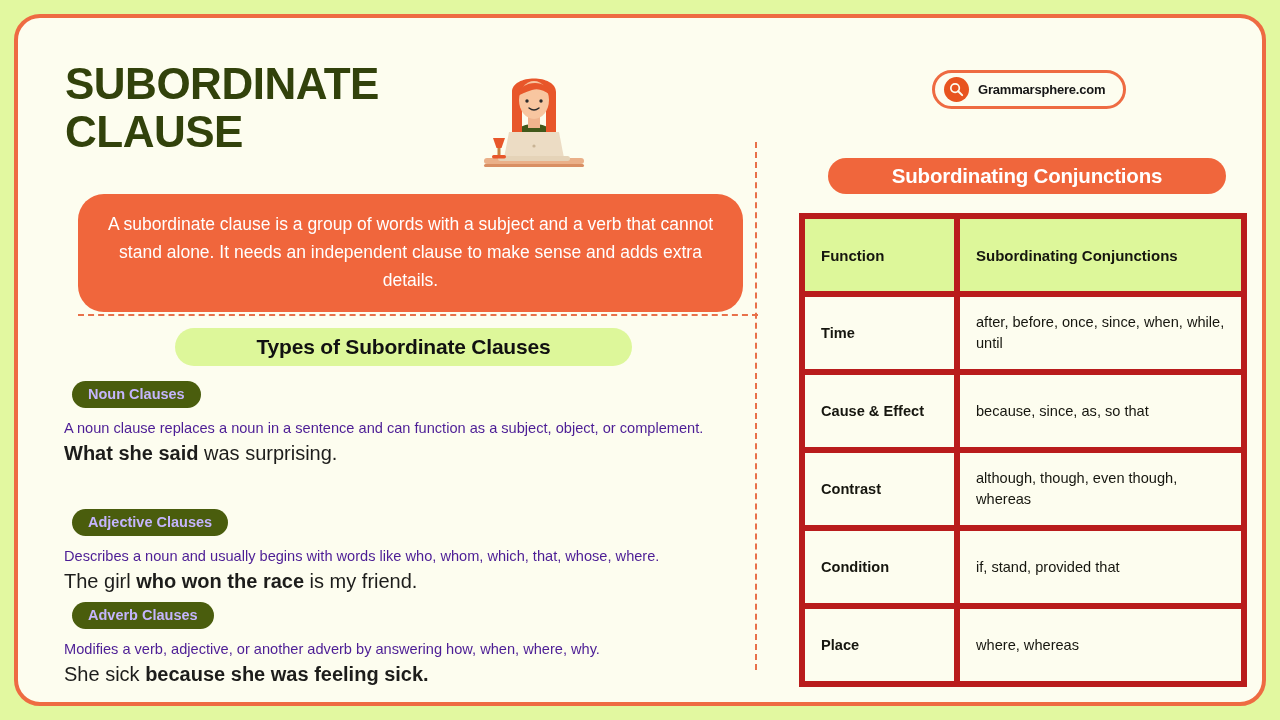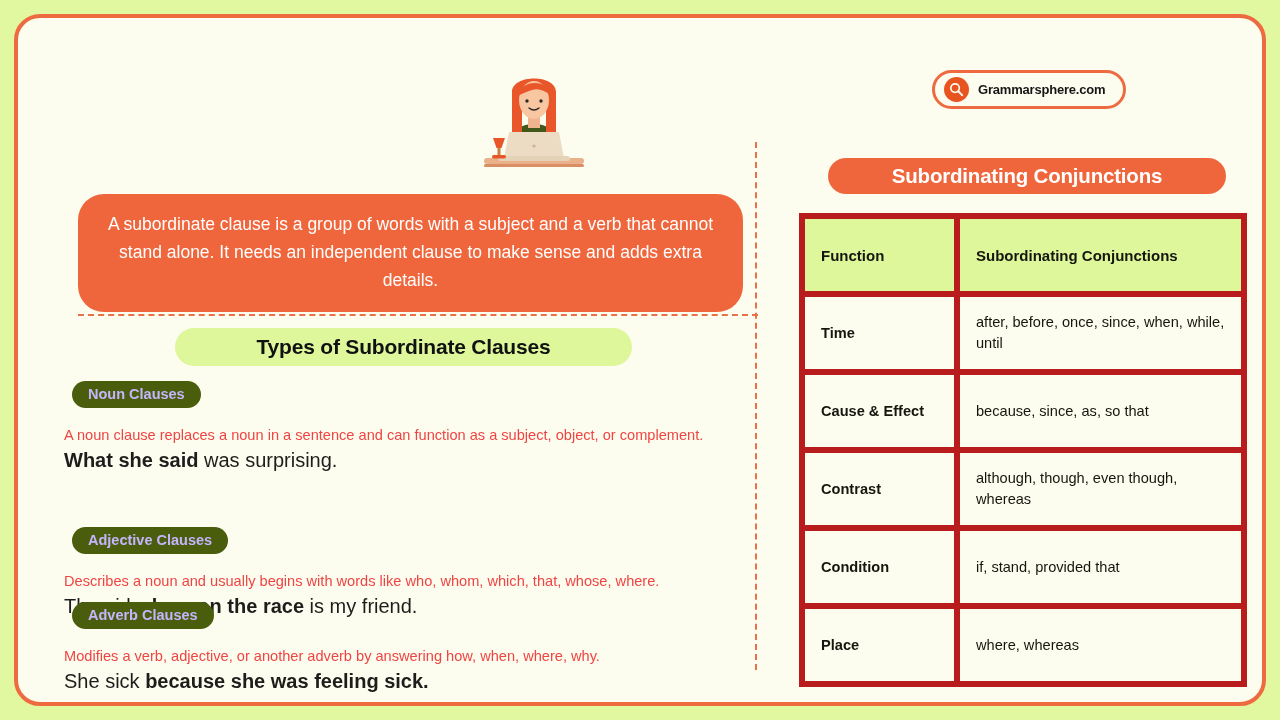--- a/index.html
+++ b/index.html
@@ -93,39 +93,39 @@
     align-items: center;
     justify-content: center;
     font-size: 21px;
     font-weight: 800;
     color: #111111;
     letter-spacing: -0.2px;
   }
 
   .clause-block { position: absolute; left: 2px; width: 688px; }
   .cb1 { top: 345px; }
-  .cb2 { top: 491px; }
+  .cb2 { top: 473px; }
   .cb3 { top: 566px; }
 
   .clause-pill {
     display: inline-block;
     background: #4a5d0d;
     color: #c4b5fd;
     border-radius: 14px;
     padding: 5px 16px 6px 16px;
     font-size: 14.5px;
     font-weight: 700;
     margin-left: 8px;
   }
 
   .clause-desc {
-    margin-top: 16px;
+    margin-top: 9px;
     font-size: 14.6px;
     line-height: 22px;
-    color: #ef4444;
+    color: #4c1d95;
     width: 672px;
   }
 
   .clause-example {
     margin-top: 3px;
     font-size: 20px;
     line-height: 22px;
     color: #1d1d1b;
   }
 
@@ -228,20 +228,21 @@
   .conj-table tbody td { height: 78px; background: transparent; }
   .conj-table tbody .fn-cell { font-weight: 700; }
 </style>
 </head>
 <body>
 
 <div class="poster">
 
   <div class="left-col">
 
+    <div class="title">SUBORDINATE CLAUSE</div>
 
     <div class="illustration">
       <svg viewBox="0 0 116 116" width="116" height="116">
 
         <rect x="8" y="96" width="100" height="6" rx="3" fill="#eab089"></rect>
         <rect x="8" y="102" width="100" height="3" rx="1.5" fill="#d98f63"></rect>
 
         <path d="M30 96 C30 72 42 62 58 62 C74 62 86 72 86 96 Z" fill="#41581a"></path>
 
         <path d="M36 30 C36 12 80 12 80 30 L80 76 C80 82 74 84 70 82 L70 34 L46 34 L46 82 C42 84 36 82 36 76 Z" fill="#e8562a"></path>

